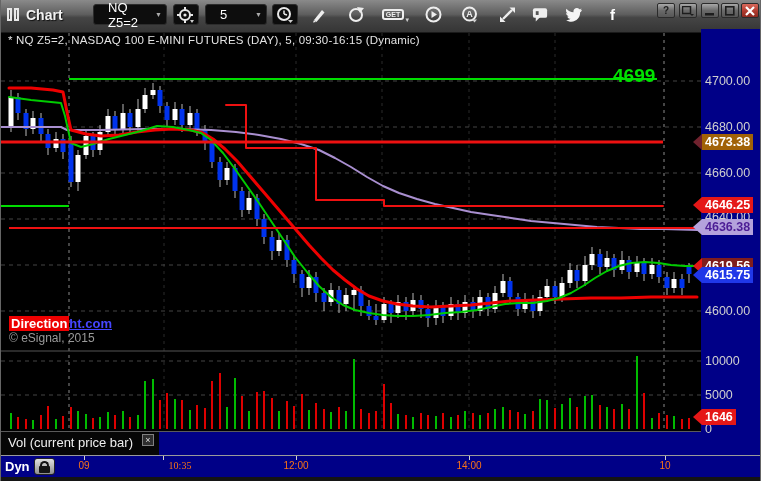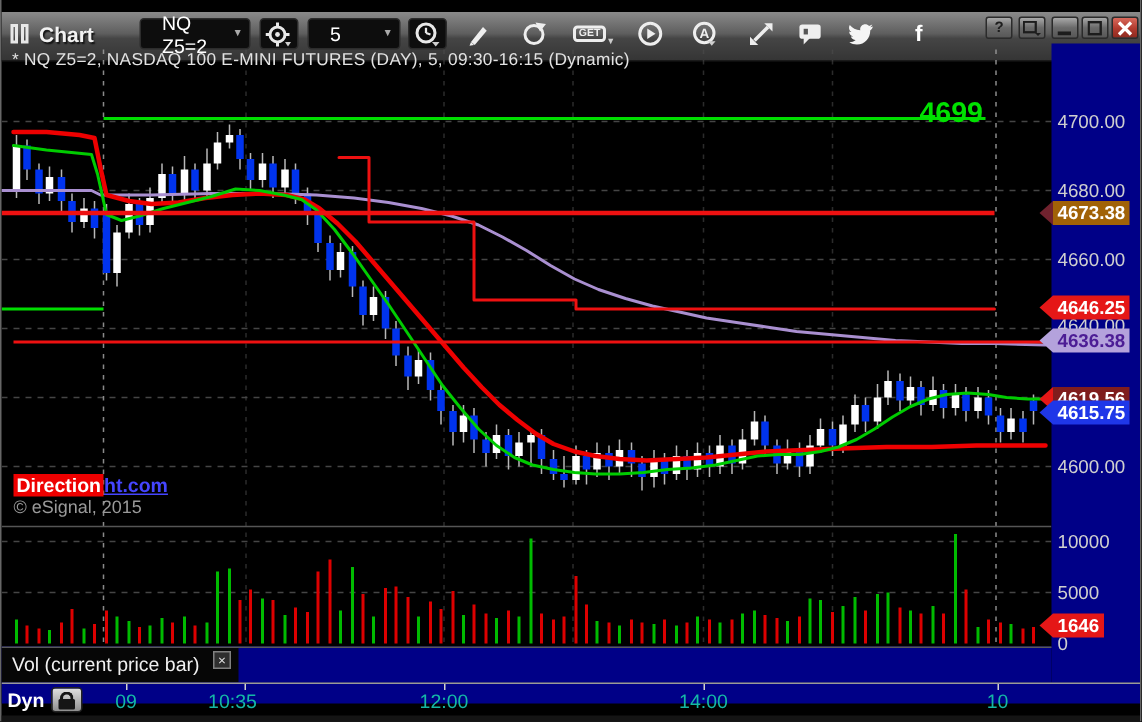--- a/index.html
+++ b/index.html
@@ -1,20 +1,20 @@
 <!DOCTYPE html>
 <html><head>
 <meta charset="utf-8">
 <style>
   html,body{margin:0;padding:0;background:#2a2a2a;}
   *{box-sizing:border-box;font-family:"Liberation Sans",sans-serif;}
   #app{position:relative;width:761px;height:481px;background:#000;overflow:hidden;
        border-left:1px solid #666;border-right:1px solid #666;}
   
-  #toolbar{position:absolute;left:0;top:8px;width:761px;height:33px;
+  #toolbar{position:absolute;left:0;top:0;width:761px;height:33px;
     background:linear-gradient(#8a8a8a 0%,#5e5e5e 45%,#454545 55%,#353535 100%);
     border-bottom:1px solid #1a1a1a;}
   .tb-abs{position:absolute;top:0;height:29px;display:flex;align-items:center;}
   #win-icon{left:6px;gap:2px;}
   #win-icon span{display:inline-block;width:5px;height:13px;border:2px solid #e8e8e8;background:transparent;}
   #tb-title{left:25px;color:#f2f2f2;font-size:14px;font-weight:bold;text-shadow:1px 1px 1px #111;}
   .tb-field{position:absolute;top:4px;height:21px;background:#0d0d0d;border:1px solid #2c2c2c;
     border-radius:3px;color:#fff;font-size:13px;display:flex;align-items:center;padding:0 4px 0 14px;}
   .tb-field .caret{margin-left:auto;color:#aaa;font-size:7px;padding-left:6px;}
   .tb-btn{position:absolute;top:4px;height:21px;width:26px;background:#0d0d0d;border:1px solid #2c2c2c;
@@ -41,28 +41,28 @@
   .badge{position:absolute;left:-8px;display:flex;align-items:center;height:16px;}
   .badge .tip{width:0;height:0;border-top:8px solid transparent;border-bottom:8px solid transparent;}
   .badge .bval{height:16px;line-height:16px;padding:0 3px;font-size:12.5px;font-weight:bold;}
   
   #tab-row{position:absolute;left:0;top:431px;width:700px;height:24px;background:#000087;border-top:1px solid #5a5a5a;}
   #vol-tab{position:absolute;left:0;top:0;width:158px;height:24px;background:#060606;color:#f0f0f0;
     font-size:13px;line-height:22px;padding-left:7px;}
   #vol-tab-close{position:absolute;left:141px;top:2px;width:12px;height:12px;background:#2e2e2e;border:1px solid #808080;
     color:#ddd;font-size:9px;line-height:10px;text-align:center;}
   
-  #time-bar{position:absolute;left:0;top:455px;width:761px;height:14px;background:#000087;border-top:1px solid #9a9a9a;}
+  #time-bar{position:absolute;left:0;top:455px;width:761px;height:22px;background:#000087;border-top:1px solid #9a9a9a;}
   #dyn-label{position:absolute;left:4px;top:3px;color:#fff;font-weight:bold;font-size:13px;}
   #lock-btn{position:absolute;left:33px;top:2px;width:21px;height:17px;border:1px solid #222;border-radius:3px;
     background:linear-gradient(#e0e0e0,#8f8f8f);}
   #lock-shackle{position:absolute;left:5px;top:2px;width:9px;height:7px;border:2px solid #151515;border-bottom:none;
     border-radius:5px 5px 0 0;}
   #lock-body{position:absolute;left:4px;top:7px;width:11px;height:7px;background:#151515;border-radius:1px;}
-  .t-label{position:absolute;top:4px;width:44px;text-align:center;color:#14b8a6;font-size:13px;}
+  .t-label{position:absolute;top:4px;width:44px;text-align:center;color:#f97316;font-size:10px;}
   .t-tick{position:absolute;top:0;width:1px;height:4px;background:#cfcfcf;}
   #bottom-edge{position:absolute;left:0;top:477px;width:761px;height:4px;background:#141414;}
 </style>
 </head>
 <body>
 
 <div id="app">
 
   <div id="toolbar">
     <div id="win-icon" class="tb-abs">
@@ -543,21 +543,21 @@
 
   <div id="time-bar">
     <span id="dyn-label">Dyn</span>
     <span id="lock-btn">
       <span id="lock-shackle"></span>
       <span id="lock-body"></span>
     </span>
   <span class="t-tick" style="left: 83px;"></span>
       <span class="t-label" style="left: 61px;">09</span>
       <span class="t-tick" style="left: 162px;"></span>
-      <span class="t-label" style="left: 132px;">10:35</span>
+      <span class="t-label" style="left: 157px; font-family: Liberation Serif, serif;">10:35</span>
       <span class="t-tick" style="left: 295px;"></span>
       <span class="t-label" style="left: 273px;">12:00</span>
       <span class="t-tick" style="left: 468px;"></span>
       <span class="t-label" style="left: 446px;">14:00</span>
       <span class="t-tick" style="left: 664px;"></span>
       <span class="t-label" style="left: 642px;">10</span>
     </div>
 
   <div id="bottom-edge"></div>
 </div>

